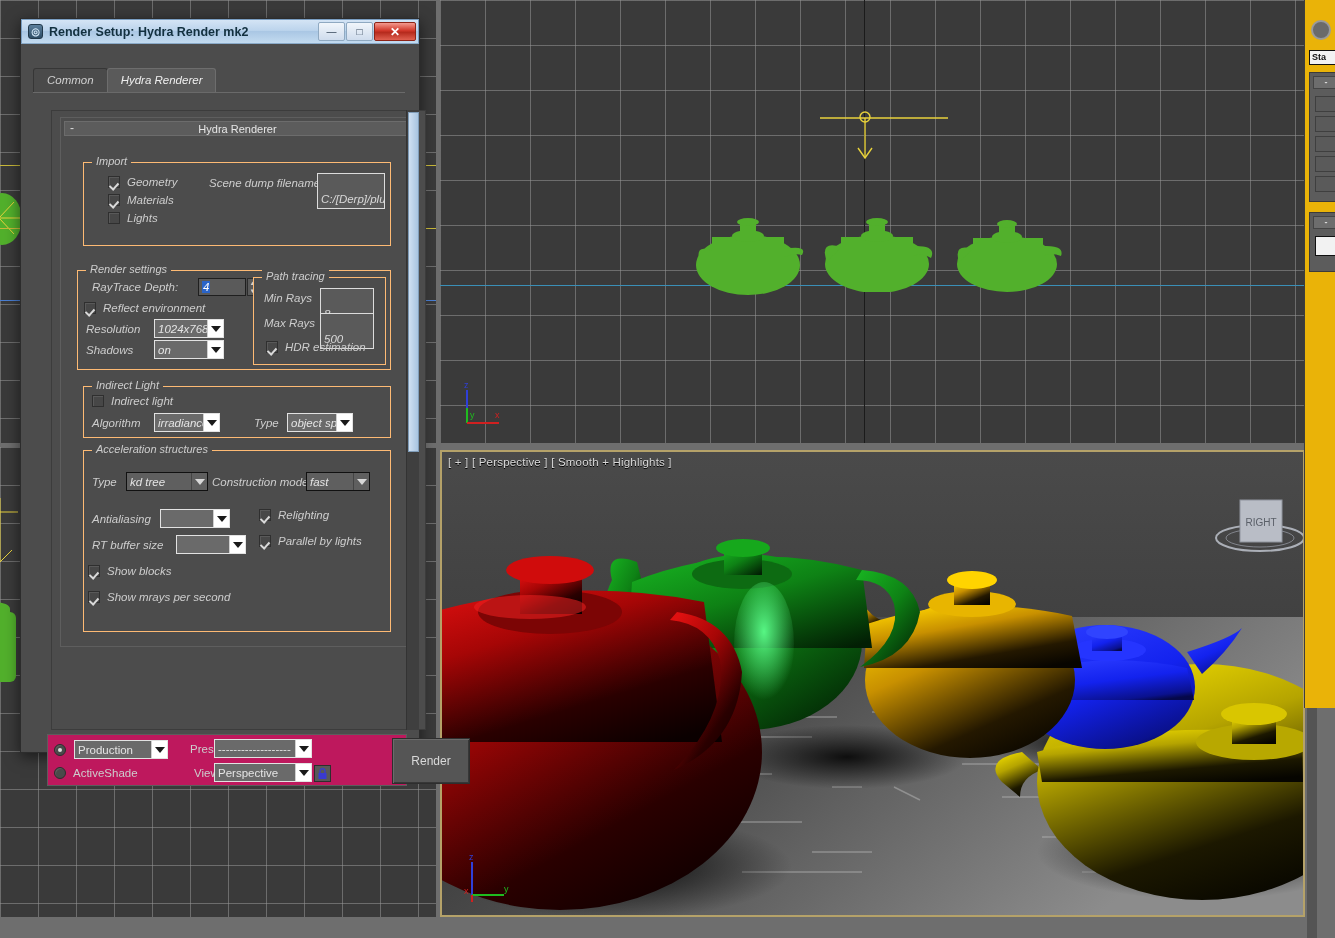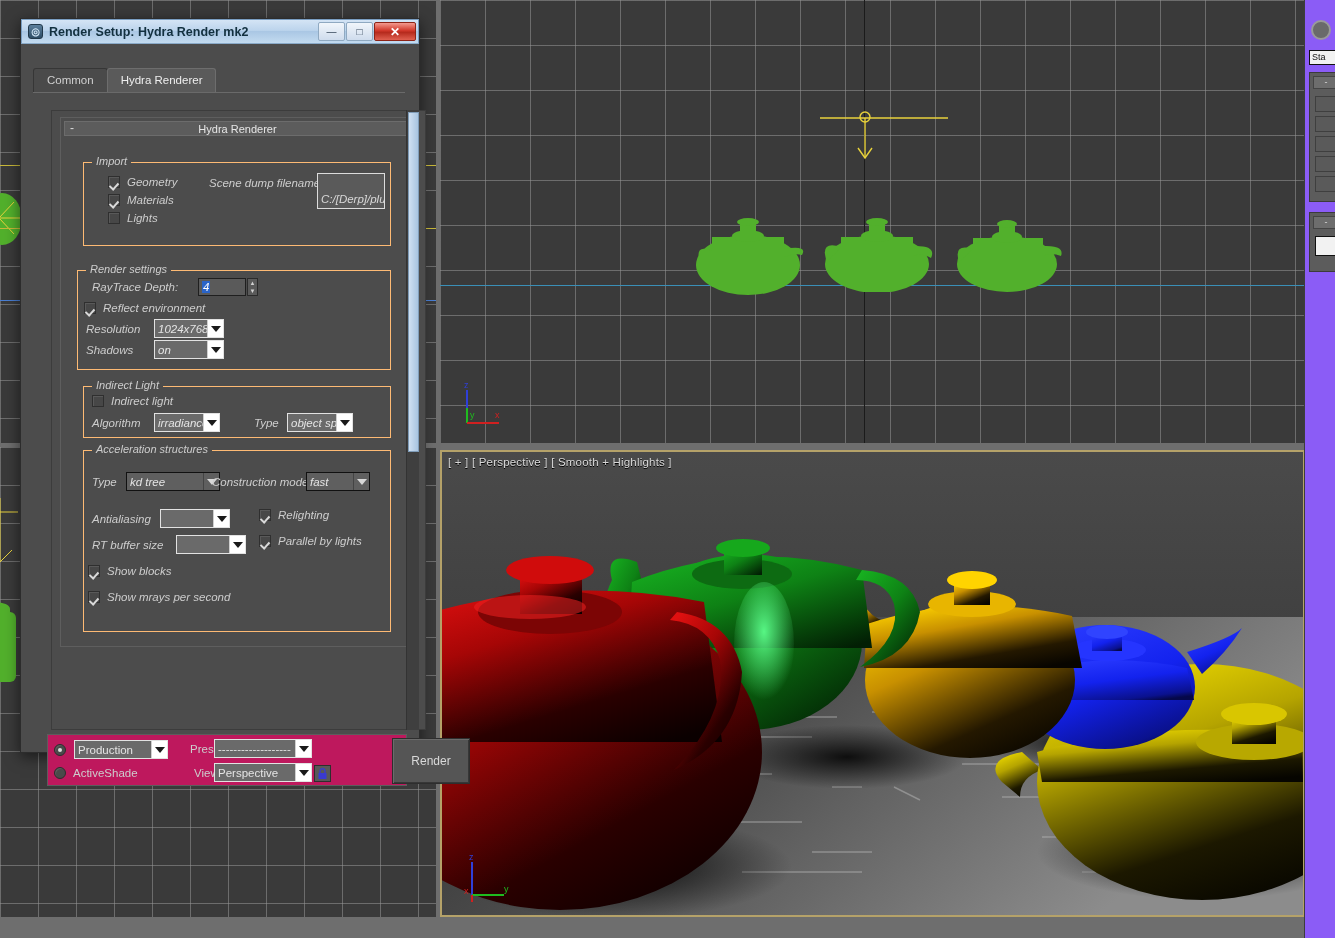--- a/index.html
+++ b/index.html
@@ -42,22 +42,22 @@
   .persp-label {
     position:absolute; left:6px; top:4px;
     font-size:11.5px; color:#d8d8d8; letter-spacing:.2px;
     text-shadow:0 1px 0 #000;
     white-space:nowrap;
   }
   .persp-render { position:absolute; left:0; top:0; width:100%; height:100%; }
 
   
   .cmd-strip {
-    position:absolute; right:0; top:0; width:31px; height:938px;
-    background:#8b5cf6; border-left:1px solid #3d3d3d;
+    position:absolute; right:0; top:0; width:31px; height:708px;
+    background:#eab308; border-left:1px solid #3d3d3d;font-weight:bold;
   }
   .cmd-round { position:absolute; border-radius:50%; background:#6a6a6a;
                border:2px solid #9a9a9a; }
   .cmd-field { position:absolute; background:#f2f2f2; border:1px solid #111;
                font-size:9px; color:#111; padding-left:2px; overflow:hidden;
                line-height:13px; }
   .cmd-rollout { position:absolute; background:#5c5c5c; border:1px solid #3b3b3b; }
   .cmd-rolltitle { position:absolute; background:#6d6d6d; border:1px solid #444;
                    font-size:9px; color:#ddd; text-align:center; }
   .cmd-row { position:absolute; background:#5a5a5a; border:1px solid #3f3f3f; }
@@ -97,21 +97,21 @@
   }
   .wb.close {
     width:42px;
     background:linear-gradient(to bottom,#f39a8f,#d1372a 45%,#b62a1d 55%,#e06050);
     border:1px solid #8d2317; color:#fff; font-weight:bold; font-size:12px;
   }
 
   .dlg-body { position:absolute; left:0; top:25px; right:0; bottom:0; background:#4c4c4c; }
 
   
-  .tabs { position:absolute; left:12px; top:24px; display:flex; }
+  .tabs { position:absolute; left:12px; top:24px; display:flex;font-style:italic; }
   .tab {
     padding:5px 13px 6px; font-size:11.5px; color:#cfcfcf;
     background:#4a4a4a; border:1px solid #363636; border-bottom:none;
     border-radius:3px 3px 0 0; margin-right:-1px;
   }
   .tab.active { background:#5a5a5a; color:#eee; border-color:#6d6d6d; }
   .tab-underline { position:absolute; left:12px; top:48px; width:372px; height:1px; background:#6a6a6a; }
 
   
   .scrollarea {
@@ -437,20 +437,28 @@
           <ellipse cx="118" cy="300" rx="202" ry="158" fill="url(#gRed)"></ellipse>
           <path d="M-60,176 Q100,118 262,150 L280,290 L-70,290 Z" fill="url(#gRed)"></path>
           <path d="M235,160 Q290,168 300,220 Q296,290 232,318 Q286,262 278,208 Q268,172 228,168 Z" fill="url(#gRed)"></path>
           <ellipse cx="108" cy="160" rx="72" ry="22" fill="#7c0505"></ellipse>
           <rect x="78" y="118" width="62" height="44" fill="url(#gRed)"></rect>
           <ellipse cx="108" cy="118" rx="44" ry="14" fill="#d00c0c"></ellipse>
           <ellipse cx="88" cy="155" rx="56" ry="12" fill="#ef2020" opacity="0.55"></ellipse>
         </g>
       </svg>
 
+      <div style="position:absolute;left:768px;top:28px;">
+        <svg width="100" height="80">
+          <ellipse cx="50" cy="58" rx="44" ry="13" fill="none" stroke="#bdc2cb" stroke-width="2" opacity="0.85"></ellipse>
+          <ellipse cx="50" cy="58" rx="34" ry="9" fill="none" stroke="#9ba0a9" stroke-width="1" opacity="0.7"></ellipse>
+          <rect x="30" y="20" width="42" height="42" fill="#b9bdc6" stroke="#8f949d"></rect>
+          <text x="51" y="46" font-size="10" fill="#5a5f68" text-anchor="middle" font-family="Liberation Sans, sans-serif">RIGHT</text>
+        </svg>
+      </div>
 
       <div class="persp-label">[ + ] [ Perspective ] [ Smooth + Highlights ]</div>
 
       <svg style="position:absolute;left:18px;top:398px" width="60" height="55">
         <line x1="12" y1="45" x2="12" y2="12" stroke="#2f3fd8" stroke-width="2"></line>
         <text x="9" y="10" font-size="9" fill="#2f3fd8" font-family="Liberation Sans, sans-serif">z</text>
         <line x1="12" y1="45" x2="44" y2="45" stroke="#1fbb1f" stroke-width="2"></line>
         <text x="44" y="42" font-size="9" fill="#1fbb1f" font-family="Liberation Sans, sans-serif">y</text>
         <line x1="12" y1="45" x2="12" y2="52" stroke="#d02020" stroke-width="2"></line>
         <text x="4" y="44" font-size="9" fill="#d02020" font-family="Liberation Sans, sans-serif">x</text>
@@ -558,20 +566,31 @@
               <span class="ctxt">1024x768</span>
               <span class="arrow"></span>
             </div>
 
             <span class="lbl" style="left:8px;top:73px;">Shadows</span>
             <div class="combo" style="left:76px;top:69px;width:70px;height:19px;">
               <span class="ctxt">on</span>
               <span class="arrow"></span>
             </div>
 
+            <div class="group" style="left:175px;top:6px;width:133px;height:88px;background:#4c4c4c;">
+              <span class="glabel">Path tracing</span>
+              <span class="lbl" style="left:10px;top:14px;">Min Rays</span>
+              <div class="txtfield" style="left:66px;top:10px;width:54px;height:20px;">8</div>
+              <span class="lbl" style="left:10px;top:39px;">Max Rays</span>
+              <div class="txtfield" style="left:66px;top:35px;width:54px;height:20px;">500</div>
+              <div class="cb" style="left:12px;top:63px;">
+                <span class="box on"></span>
+                <span class="ctext">HDR estimation</span>
+              </div>
+            </div>
           </div>
 
           <div class="group" style="left:22px;top:268px;width:308px;height:52px;">
             <span class="glabel">Indirect Light</span>
             <div class="cb" style="left:8px;top:8px;">
               <span class="box"></span>
               <span class="ctext">Indirect light</span>
             </div>
             <span class="lbl" style="left:8px;top:30px;">Algorithm</span>
             <div class="combo" style="left:70px;top:26px;width:66px;height:19px;">
@@ -582,21 +601,21 @@
             <div class="combo" style="left:203px;top:26px;width:66px;height:19px;">
               <span class="ctxt">object spa</span>
               <span class="arrow"></span>
             </div>
           </div>
 
           <div class="group" style="left:22px;top:332px;width:308px;height:182px;">
             <span class="glabel">Acceleration structures</span>
 
             <span class="lbl" style="left:8px;top:25px;">Type</span>
-            <div class="combo dark" style="left:42px;top:21px;width:94px;height:19px;">
+            <div class="combo dark" style="left:42px;top:21px;width:82px;height:19px;">
               <span class="ctxt">kd tree</span>
               <span class="arrow"></span>
             </div>
 
             <span class="lbl" style="left:128px;top:25px;">Construction mode</span>
             <div class="combo dark" style="left:222px;top:21px;width:64px;height:19px;">
               <span class="ctxt">fast</span>
               <span class="arrow"></span>
             </div>
 

